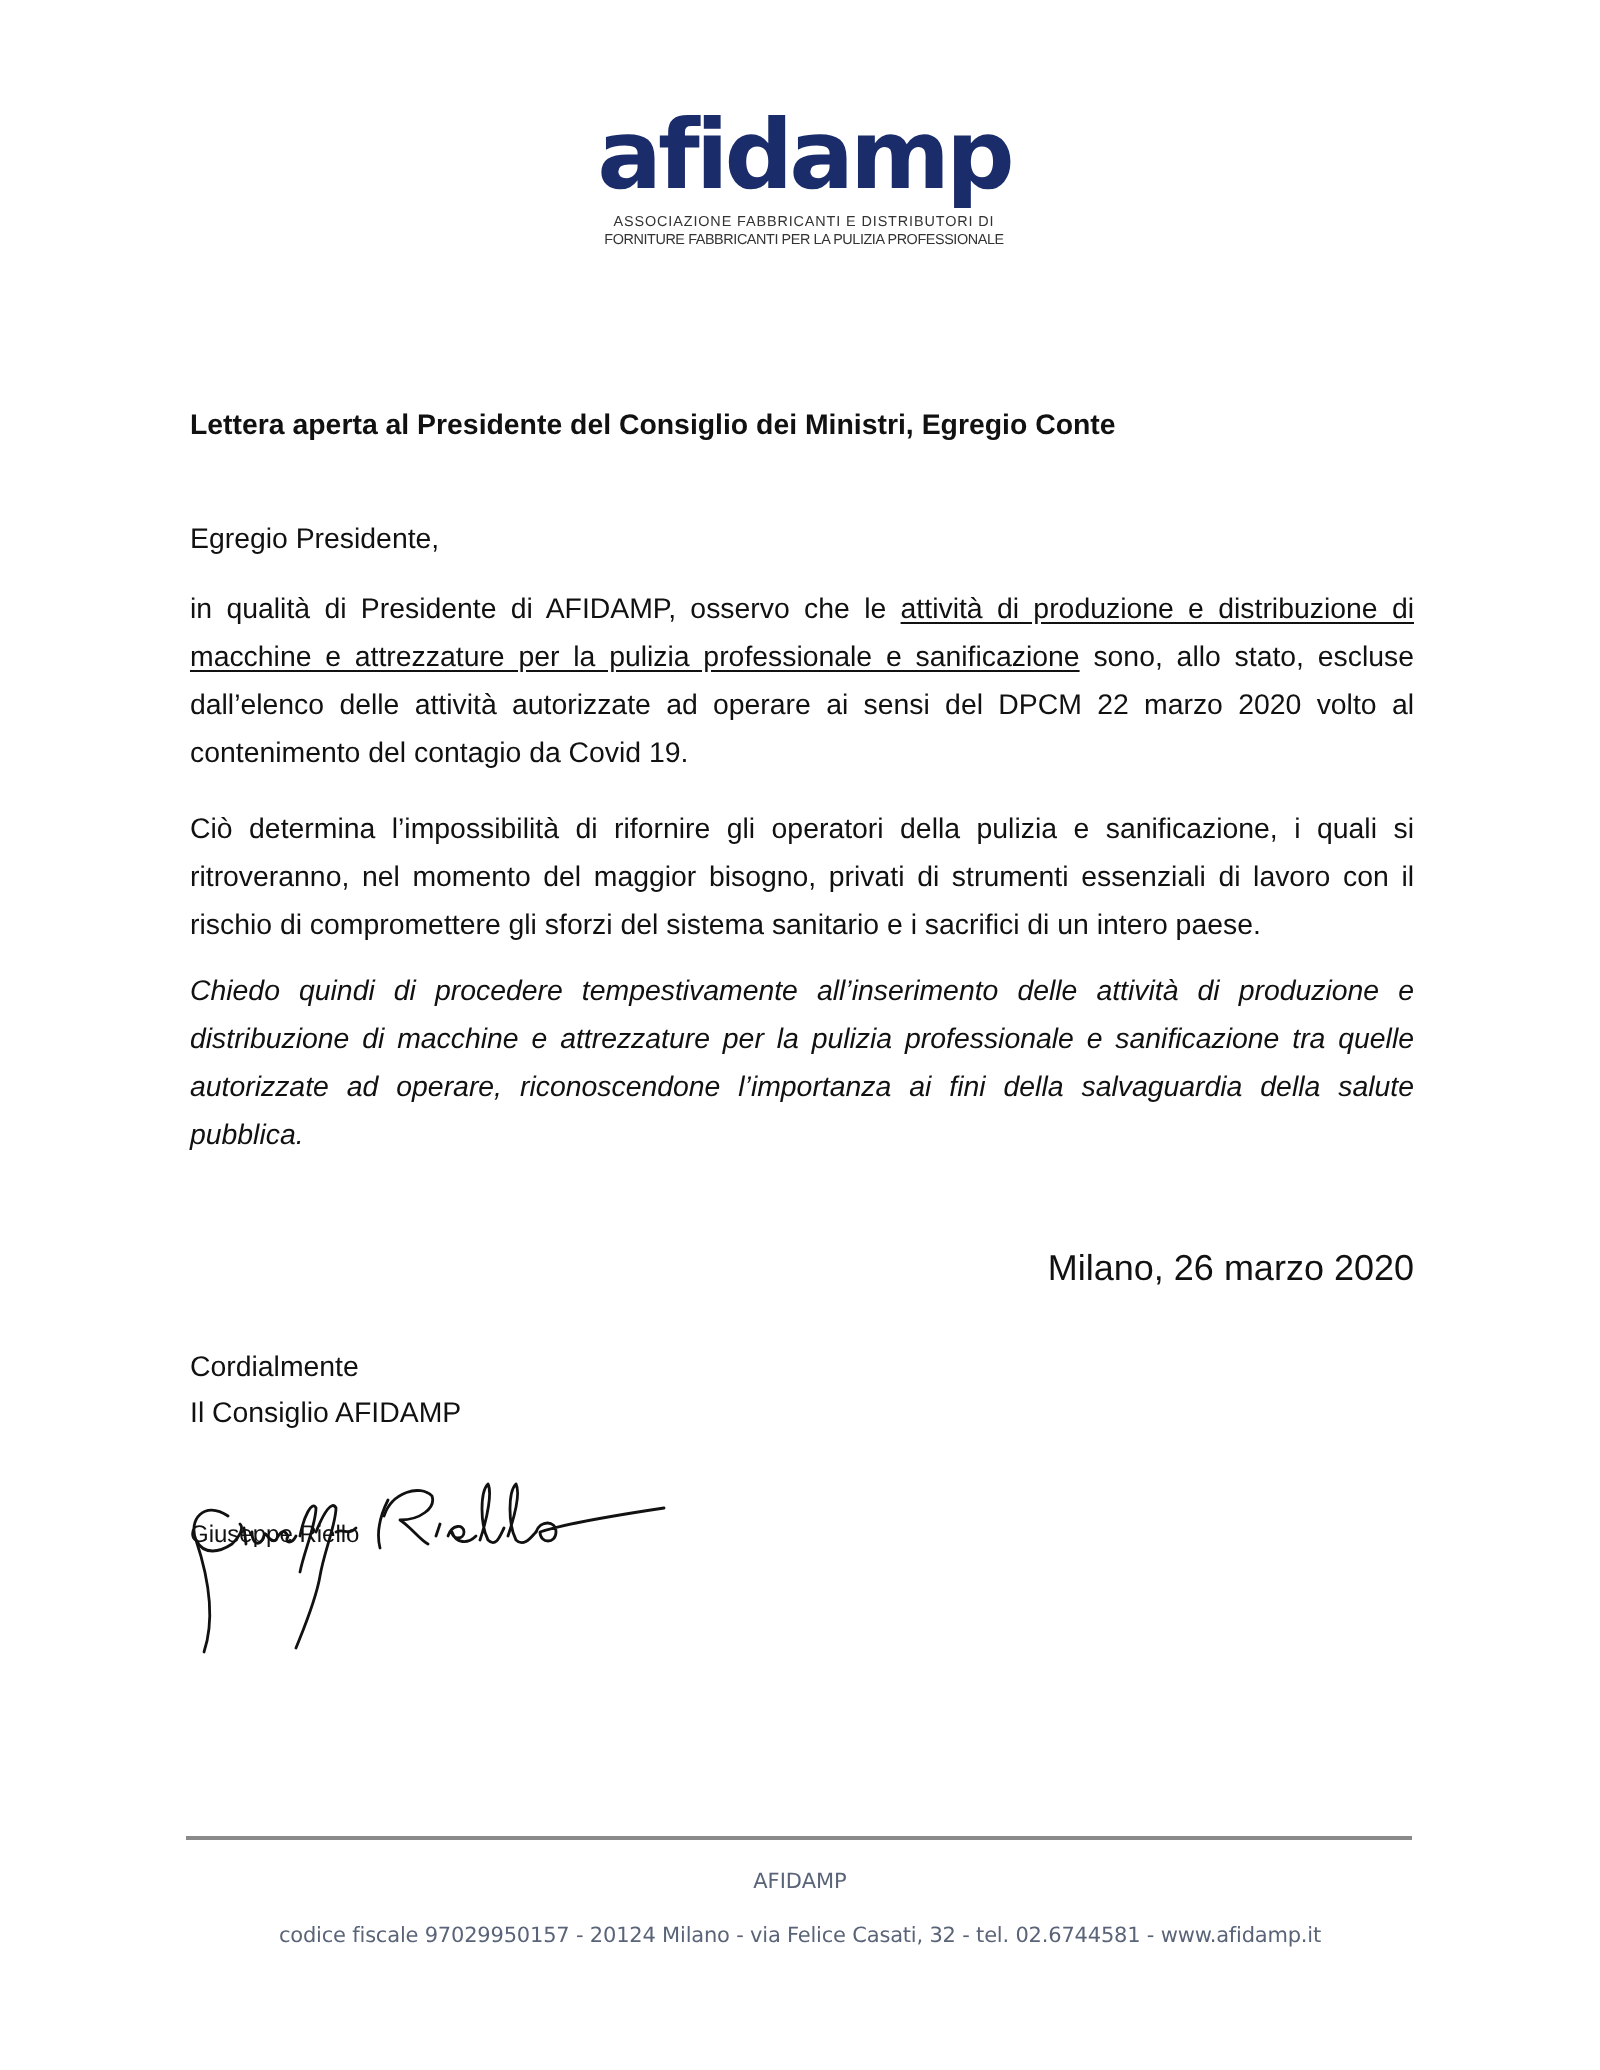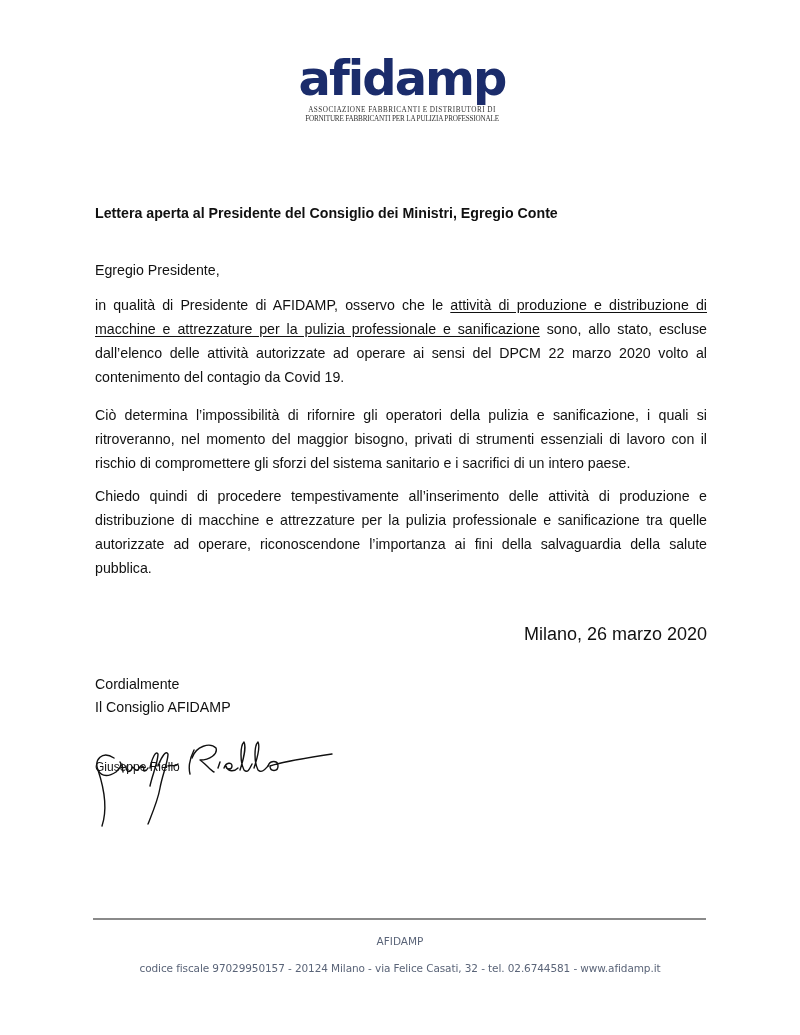--- a/index.html
+++ b/index.html
@@ -25,21 +25,21 @@
     .logo-word {
       font-family: "DejaVu Sans", sans-serif;
       font-weight: bold;
       font-size: 48px;
       letter-spacing: -2px;
       color: #1b2c6b;
       line-height: 52px;
       display: block;
     }
     .logo-sub {
-      font-family: Liberation Serif, serif;
+      font-family: Liberation Sans, sans-serif;
       font-size: 7.2px;
       color: #333333;
       line-height: 9px;
       letter-spacing: 0.1px;
       display: block;
       white-space: nowrap;
     }
     .logo-sub.l1 { margin-top: 2px; letter-spacing: 0.45px; }
     .logo-sub.l2 { letter-spacing: -0.2px; }
 
@@ -60,21 +60,21 @@
     .para {
       position: absolute;
       left: 95px;
       width: 612px;
       font-size: 14.2px;
       line-height: 24px;
       text-align: justify;
     }
     .p1 { top: 293px; }
     .p2 { top: 403px; }
-    .p3 { top: 484px; }
+    .p3 { top: 484px; font-style: italic; }
     .para u {
       text-decoration: underline;
       text-underline-offset: 2px;
     }
     .date {
       position: absolute;
       right: 93px;
       top: 624px;
       font-size: 18px;
     }

